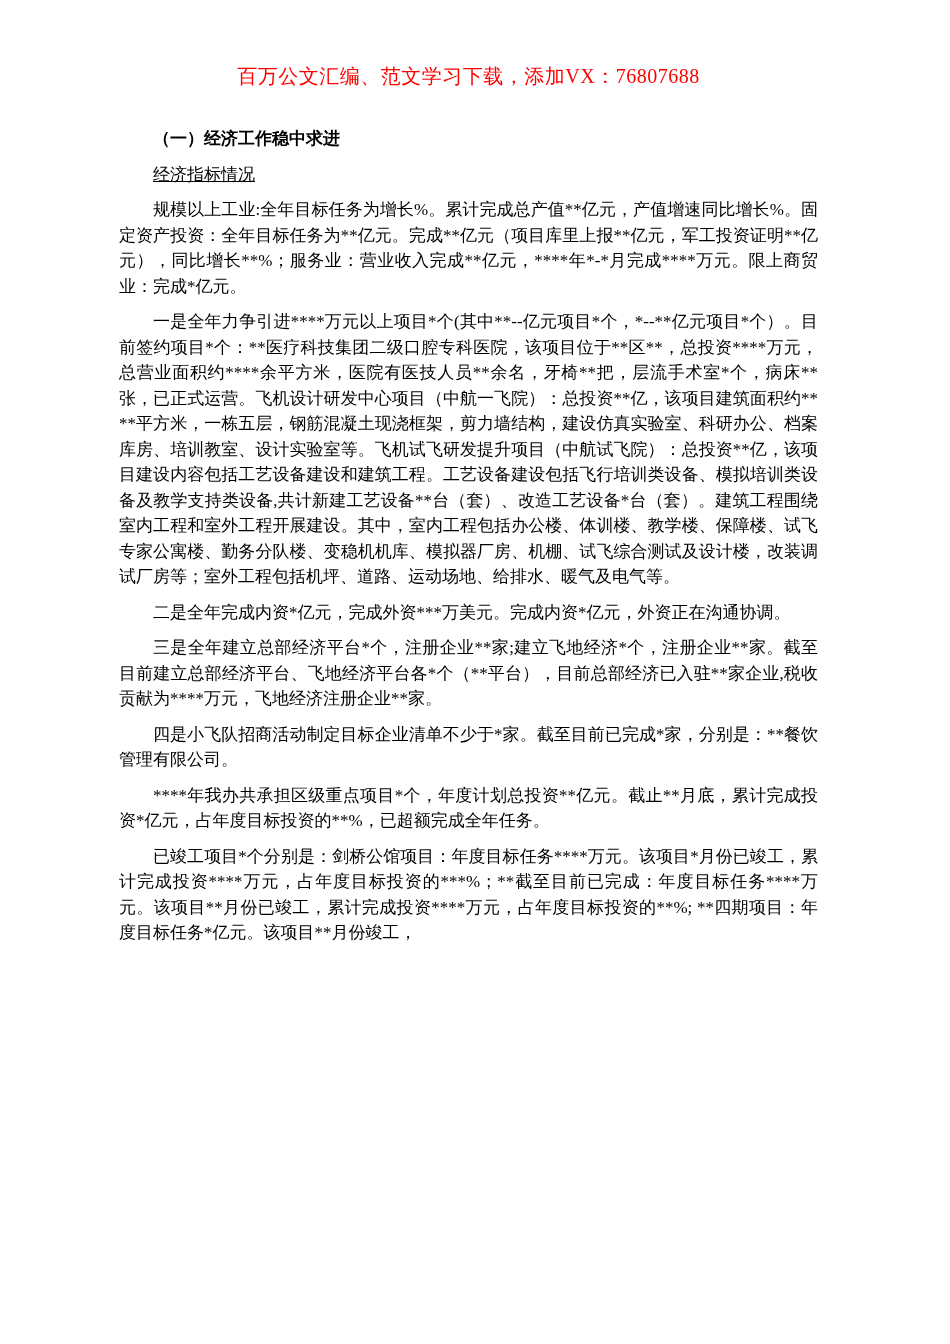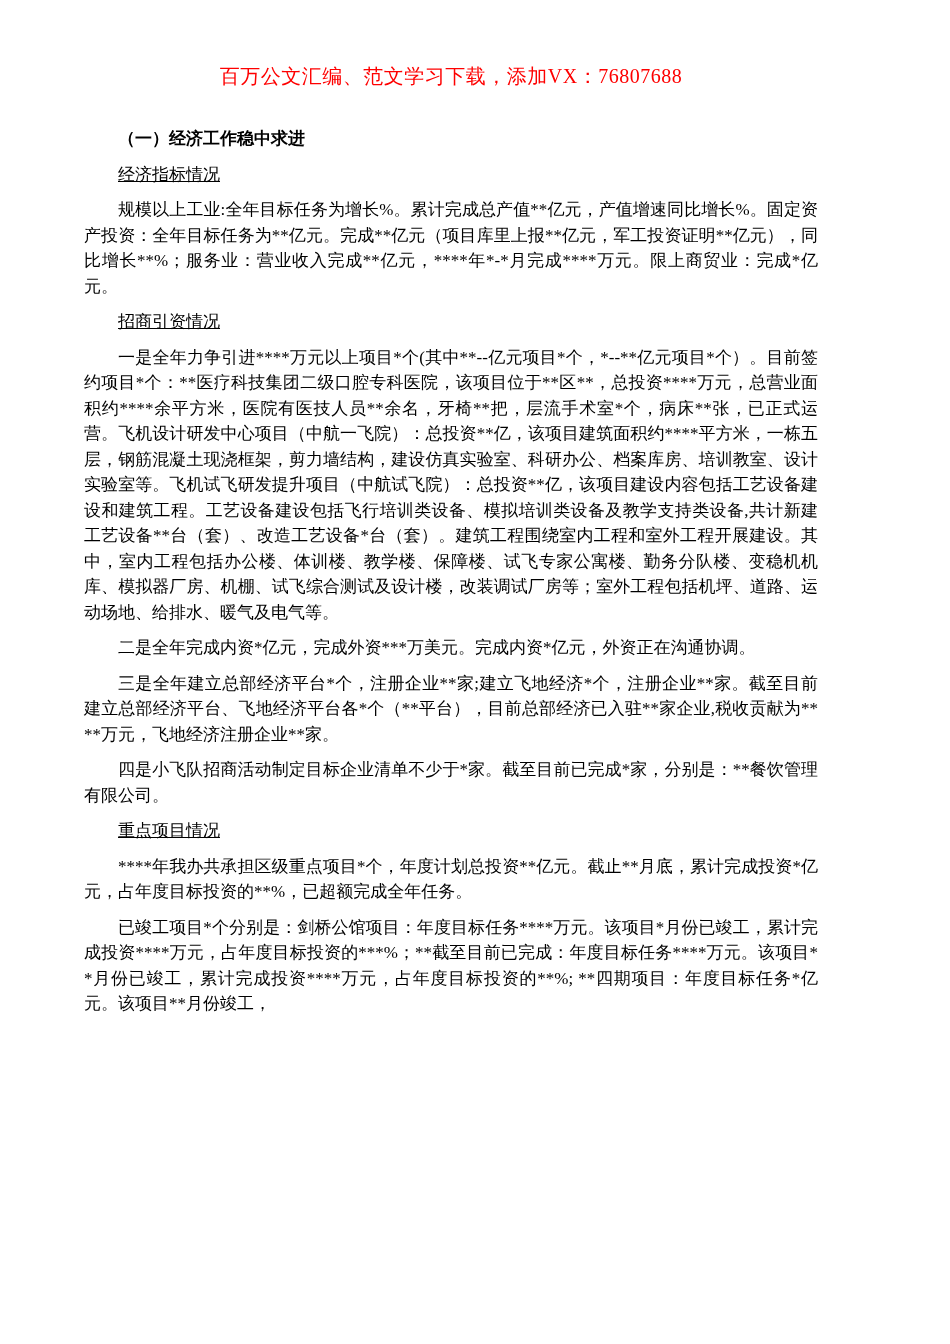--- a/index.html
+++ b/index.html
@@ -11,21 +11,21 @@
     width: 950px;
     height: 1344px;
     overflow: hidden;
     font-family: "Liberation Serif", "DejaVu Serif", serif;
     color: #000000;
   }
   .page {
     box-sizing: border-box;
     width: 950px;
     height: 1344px;
-    padding: 64px 132px 40px 84px;
+    padding: 64px 132px 40px 119px;
     background: #ffffff;
   }
   .promo {
     text-align: center;
     color: #fe0000;
     font-size: 20px;
     line-height: 24px;
     margin: 0 0 38px 0;
     letter-spacing: 0.5px;
   }
@@ -56,30 +56,28 @@
   <div class="doc">
 
 
 
     <p class="h2">（一）经济工作稳中求进</p>
 
     <p class="sub">经济指标情况</p>
 
     <p class="body">规模以上工业:全年目标任务为增长%。累计完成总产值**亿元，产值增速同比增长%。固定资产投资：全年目标任务为**亿元。完成**亿元（项目库里上报**亿元，军工投资证明**亿元），同比增长**%；服务业：营业收入完成**亿元，****年*-*月完成****万元。限上商贸业：完成*亿元。</p>
 
-    <p class="sub">招商引资情况</p>
 
     <p class="body">一是全年力争引进****万元以上项目*个(其中**--亿元项目*个，*--**亿元项目*个）。目前签约项目*个：**医疗科技集团二级口腔专科医院，该项目位于**区**，总投资****万元，总营业面积约****余平方米，医院有医技人员**余名，牙椅**把，层流手术室*个，病床**张，已正式运营。飞机设计研发中心项目（中航一飞院）：总投资**亿，该项目建筑面积约****平方米，一栋五层，钢筋混凝土现浇框架，剪力墙结构，建设仿真实验室、科研办公、档案库房、培训教室、设计实验室等。飞机试飞研发提升项目（中航试飞院）：总投资**亿，该项目建设内容包括工艺设备建设和建筑工程。工艺设备建设包括飞行培训类设备、模拟培训类设备及教学支持类设备,共计新建工艺设备**台（套）、改造工艺设备*台（套）。建筑工程围绕室内工程和室外工程开展建设。其中，室内工程包括办公楼、体训楼、教学楼、保障楼、试飞专家公寓楼、勤务分队楼、变稳机机库、模拟器厂房、机棚、试飞综合测试及设计楼，改装调试厂房等；室外工程包括机坪、道路、运动场地、给排水、暖气及电气等。</p>
 
     <p class="body">二是全年完成内资*亿元，完成外资***万美元。完成内资*亿元，外资正在沟通协调。</p>
 
     <p class="body">三是全年建立总部经济平台*个，注册企业**家;建立飞地经济*个，注册企业**家。截至目前建立总部经济平台、飞地经济平台各*个（**平台），目前总部经济已入驻**家企业,税收贡献为****万元，飞地经济注册企业**家。</p>
 
     <p class="body">四是小飞队招商活动制定目标企业清单不少于*家。截至目前已完成*家，分别是：**餐饮管理有限公司。</p>
 
-    <p class="sub">重点项目情况</p>
 
     <p class="body">****年我办共承担区级重点项目*个，年度计划总投资**亿元。截止**月底，累计完成投资*亿元，占年度目标投资的**%，已超额完成全年任务。</p>
 
     <p class="body">已竣工项目*个分别是：剑桥公馆项目：年度目标任务****万元。该项目*月份已竣工，累计完成投资****万元，占年度目标投资的***%；**截至目前已完成：年度目标任务****万元。该项目**月份已竣工，累计完成投资****万元，占年度目标投资的**%; **四期项目：年度目标任务*亿元。该项目**月份竣工，</p>
 
   </div>
 </div>
 
 </body></html>

